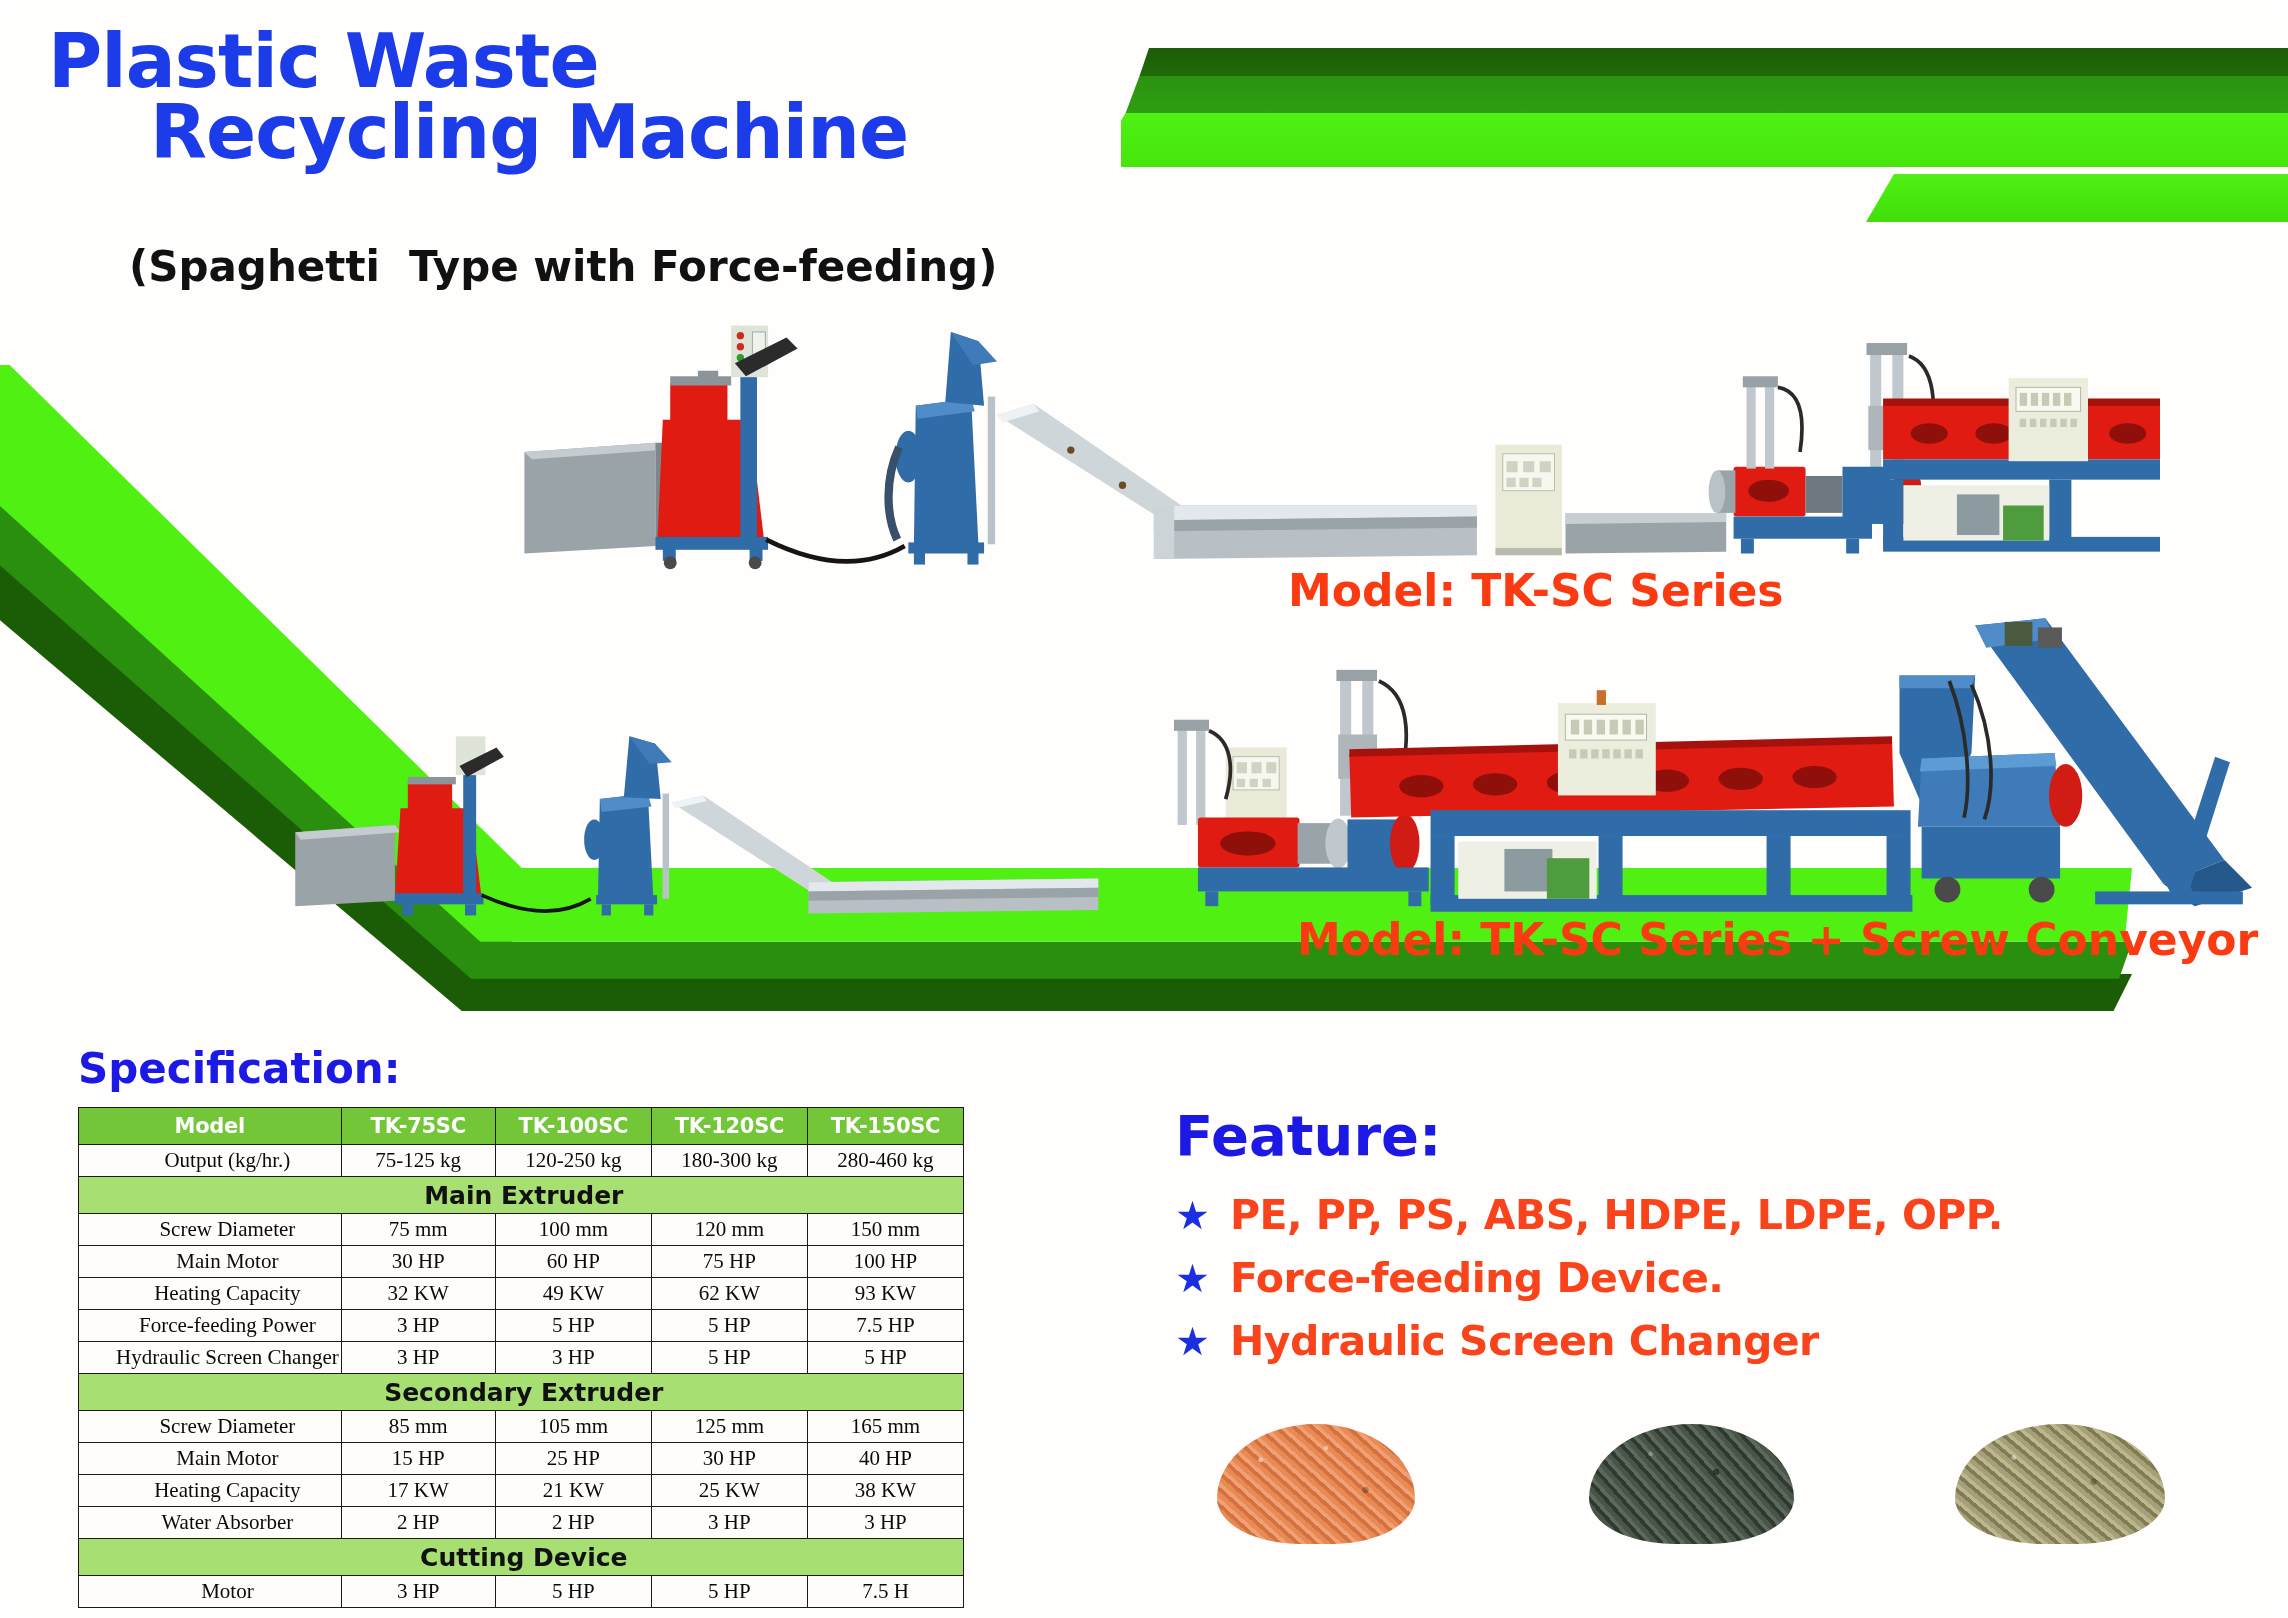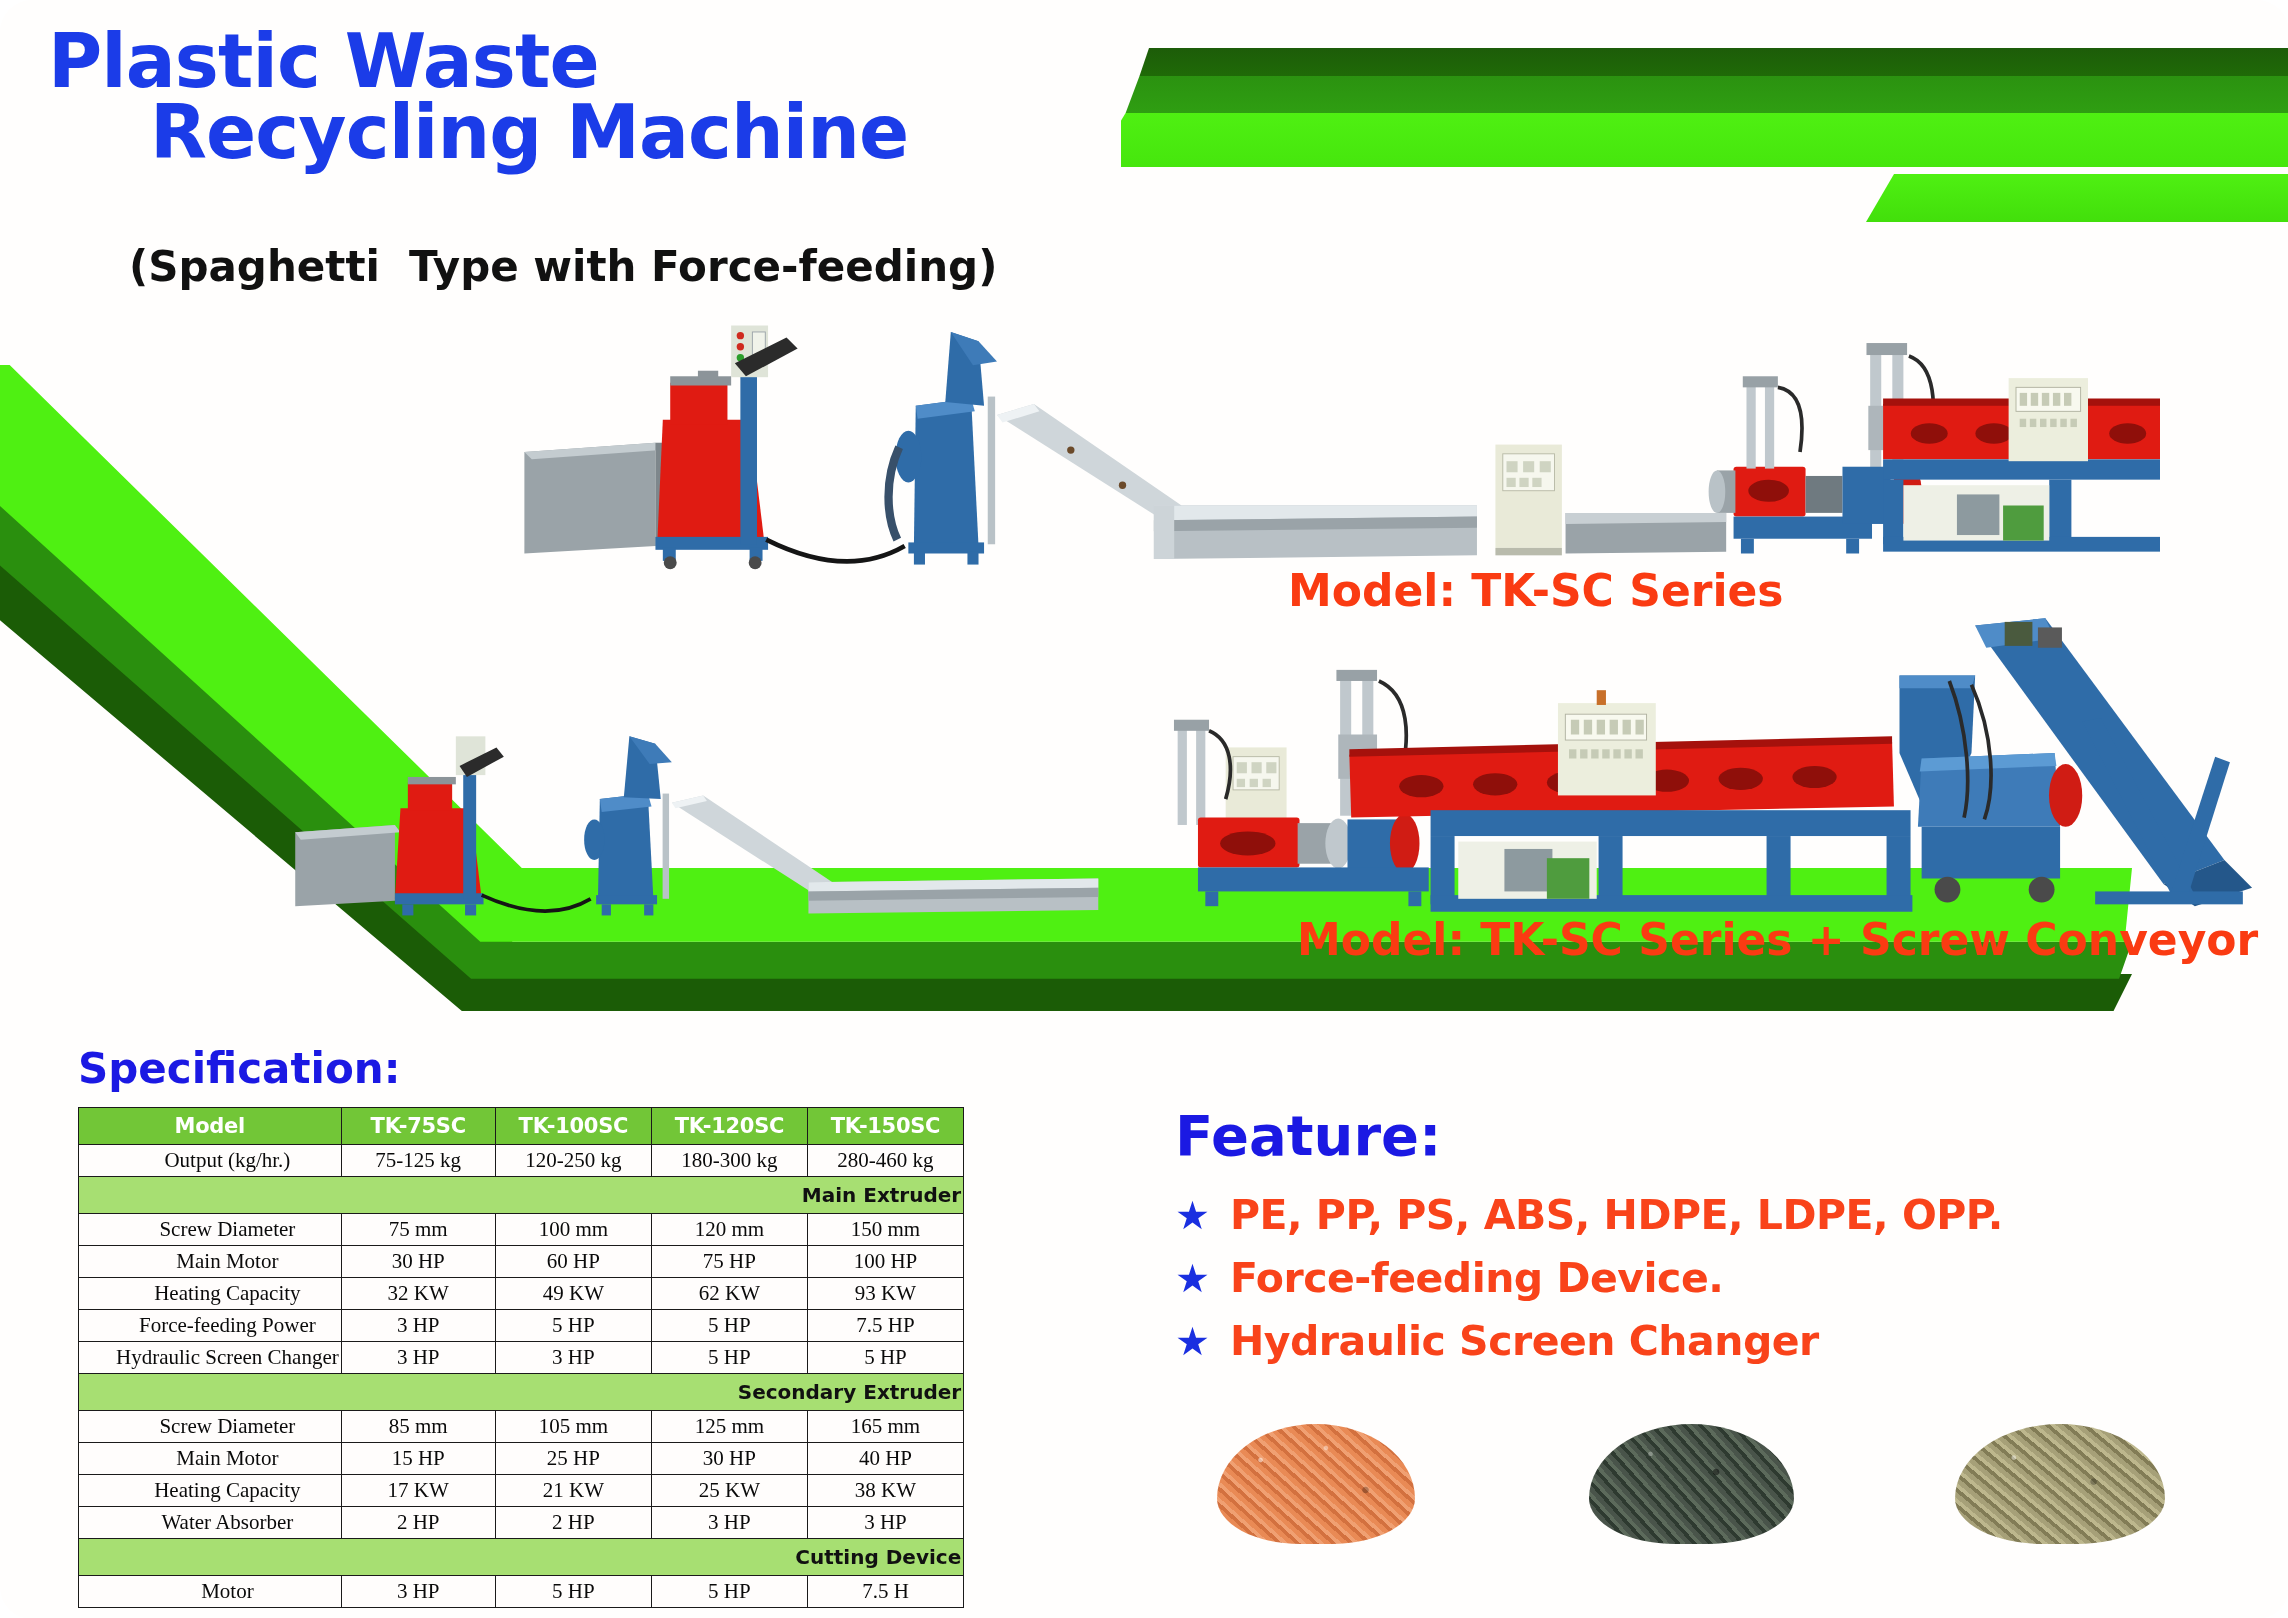--- a/index.html
+++ b/index.html
@@ -113,25 +113,25 @@
     font-family: "DejaVu Sans", sans-serif;
     font-weight: bold;
     font-size: 21px;
     height: 37px;
     letter-spacing: -0.3px;
   }
   table.spec td.lbl { width: 235px; padding-left: 37px; }
   table.spec td.val { width: 162px; font-family: Liberation Serif, serif; }
   table.spec tr.group td {
     background: #a7df72;
-    text-align: right;
+    text-align: center;
     padding-left: 7.4px;
     font-family: "DejaVu Sans", sans-serif;
     font-weight: bold;
-    font-size: 20px;
+    font-size: 25px;
     color: #111;
     height: 37px;
   }
 
   
   .feature-head {
     position: absolute; left: 1175px; top: 1103px;
     color: #1b19e3; font-weight: bold; font-size: 56px;
     font-family: "DejaVu Sans", sans-serif;
   }

